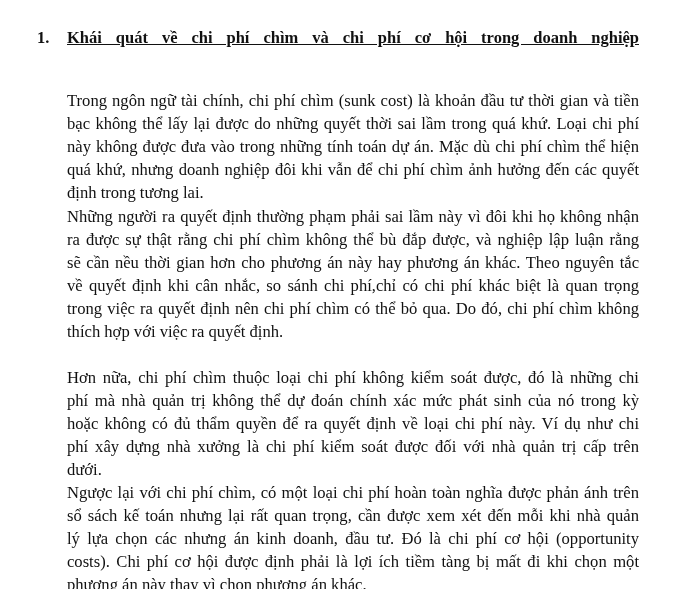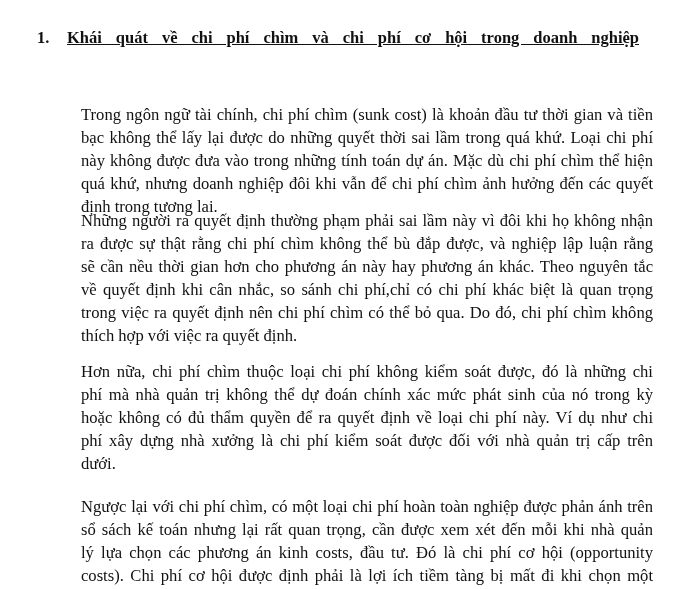--- a/index.html
+++ b/index.html
@@ -42,38 +42,38 @@
       flex: 1;
       text-align: justify;
       text-align-last: justify;
       word-spacing: 2px;
       text-decoration: underline;
     }
     .para {
       position: absolute;
       left: 67px;
       width: 572px;
-      margin: 14px;
+      margin: 0;
       font-size: 16.6px;
       line-height: 23px;
       text-align: justify;
     }
     .para .line {
       display: block;
       text-align: justify;
       text-align-last: justify;
       white-space: nowrap;
       overflow: visible;
     }
     .para .line.last {
       text-align-last: left;
     }
     #p1 { top: 89px; }
-    #p2 { top: 195px; }
-    #p3 { top: 346px; }
+    #p2 { top: 205px; }
+    #p3 { top: 366px; }
     #p4 { top: 481px; }
   </style>
 </head>
 <body>
 
 <div class="page">
 
   <h2 class="heading">
     <span class="heading-num">1.</span>
     <span class="heading-text">Khái quát về chi phí chìm và chi phí cơ hội trong doanh nghiệp</span>
@@ -98,20 +98,20 @@
 
   <p class="para" id="p3">
     <span class="line">Hơn nữa, chi phí chìm thuộc loại chi phí không kiểm soát được, đó là những chi</span>
     <span class="line">phí mà nhà quản trị không thể dự đoán chính xác mức phát sinh của nó trong kỳ</span>
     <span class="line">hoặc không có đủ thẩm quyền để ra quyết định về loại chi phí này. Ví dụ như chi</span>
     <span class="line">phí xây dựng nhà xưởng là chi phí kiểm soát được đối với nhà quản trị cấp trên</span>
     <span class="line last">dưới.</span>
   </p>
 
   <p class="para" id="p4">
-    <span class="line">Ngược lại với chi phí chìm, có một loại chi phí hoàn toàn nghiệp được phản ánh trên</span>
+    <span class="line">Ngược lại với chi phí chìm, có một loại chi phí hoàn toàn nghĩa được phản ánh trên</span>
     <span class="line">sổ sách kế toán nhưng lại rất quan trọng, cần được xem xét đến mỗi khi nhà quản</span>
-    <span class="line">lý lựa chọn các phương án kinh costs, đầu tư. Đó là chi phí cơ hội (opportunity</span>
+    <span class="line">lý lựa chọn các nhưng án kinh doanh, đầu tư. Đó là chi phí cơ hội (opportunity</span>
     <span class="line">costs). Chi phí cơ hội được định phải là lợi ích tiềm tàng bị mất đi khi chọn một</span>
     <span class="line last">phương án này thay vì chọn phương án khác.</span>
   </p>
 
 </div>
 
 </body></html>

